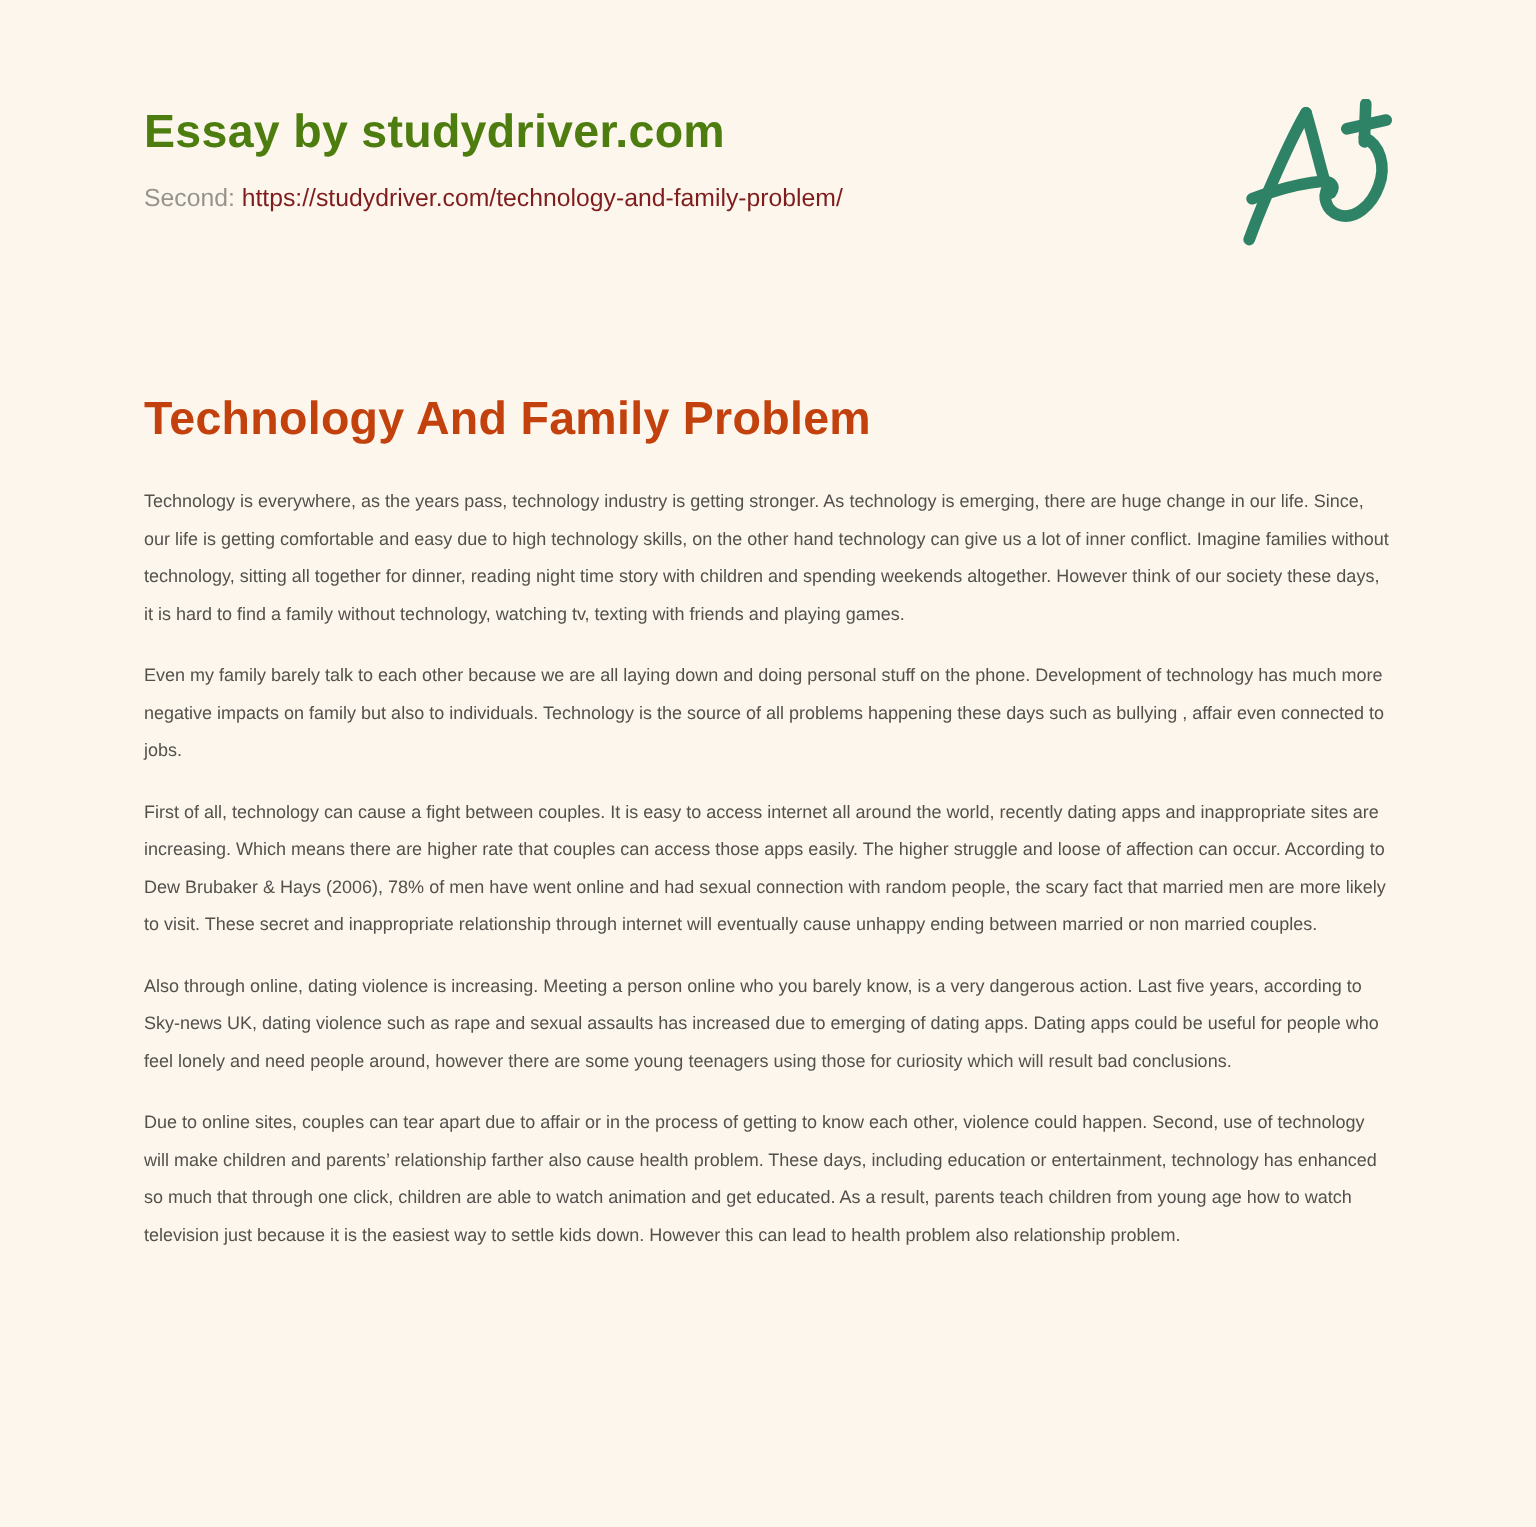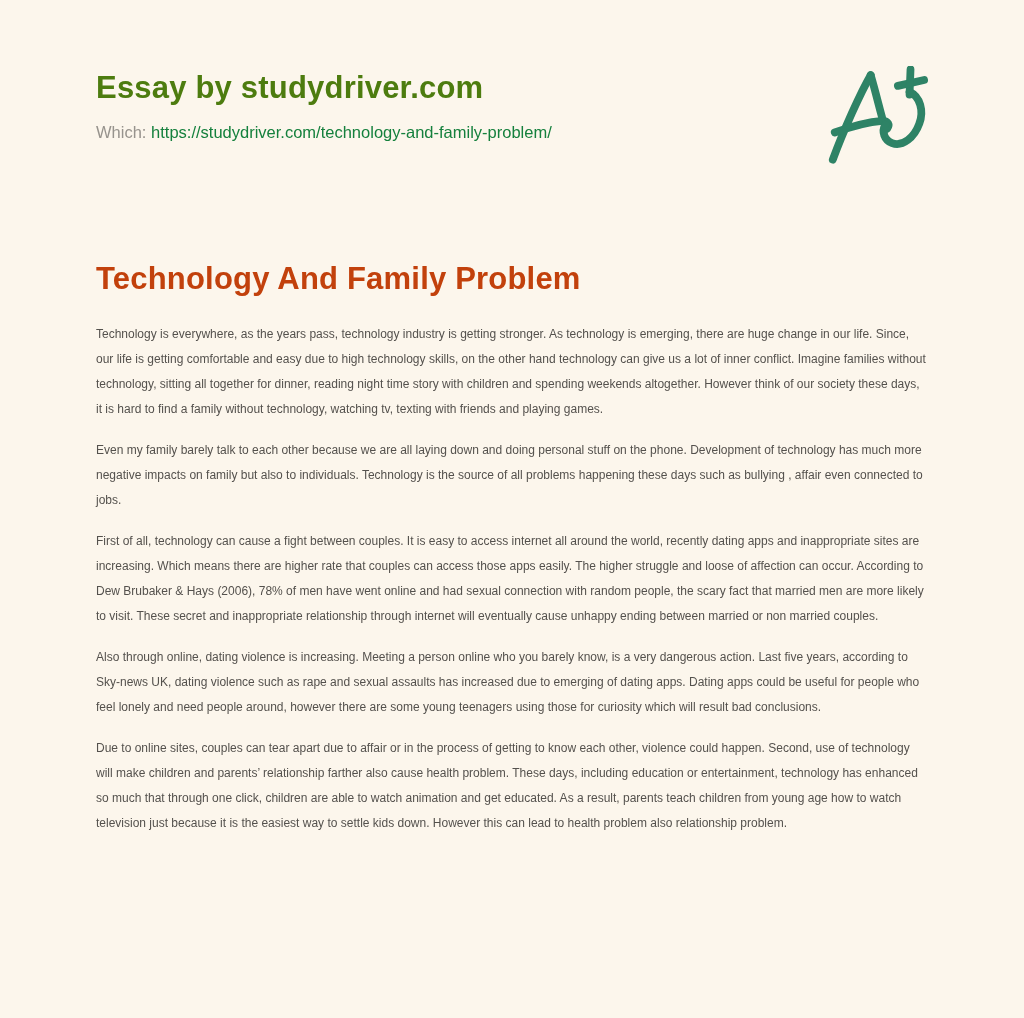--- a/index.html
+++ b/index.html
@@ -27,21 +27,21 @@
     font-weight: 700;
     color: #4d7c0f;
     letter-spacing: 0.2px;
   }
   .source-line {
     margin-top: 17px;
     font-size: 16.5px;
     color: #97938d;
   }
   .source-line a {
-    color: #15803d;
+    color: #7f1d1d;
     text-decoration: none;
     text-align: right;
   }
   .logo {
     position: absolute;
     top: -4px;
     right: 0px;
     width: 102px;
     height: 98px;
   }
@@ -66,21 +66,21 @@
 </style>
 </head>
 <body>
 
 <div class="page">
 
   <div class="doc-header">
     <div class="header-title">Essay by studydriver.com</div>
 
     <div class="source-line">
-      <span>Which:</span>
+      <span>Second:</span>
       <a href="#">https://studydriver.com/technology-and-family-problem/</a>
     </div>
 
     <div class="logo">
       <svg viewBox="0 0 105 100" fill="none" xmlns="http://www.w3.org/2000/svg">
         <g stroke="#2e8366" stroke-width="8" stroke-linecap="round" fill="none">
 
           <path d="M7,96 C18,66 36,26 46,9"></path>
 
           <path d="M46,9 C51,26 55,43 59,57"></path>

